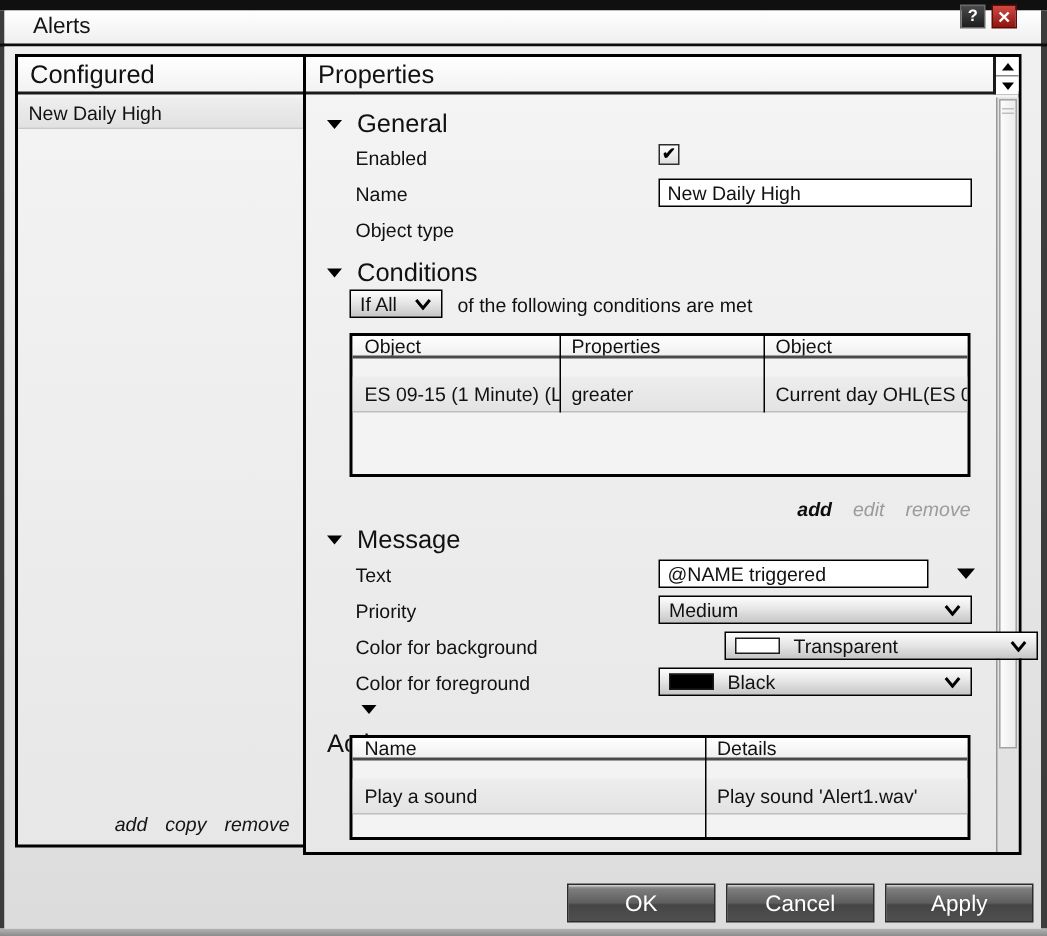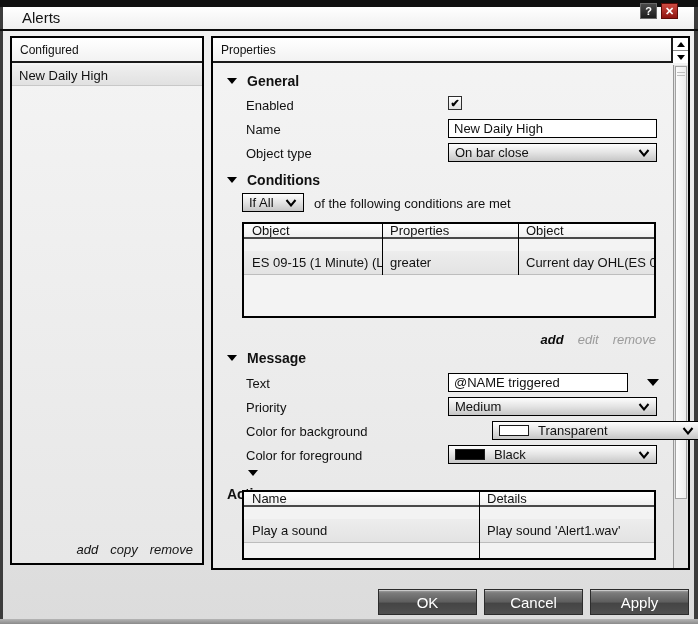--- a/index.html
+++ b/index.html
@@ -24,48 +24,48 @@
 
   .content-bg { top:31px; left:3px; right:4px; bottom:5px; background:linear-gradient(180deg,#f0f0f0,#dcdcdc); }
 
   
   .lbl { font-size:13px; color:#111; white-space:nowrap; }
 
   
   .panel { border:2px solid #000; background:linear-gradient(180deg,#f4f4f4,#e7e7e7); }
   .panel-header { position:absolute; top:0; left:0; right:0; height:25px;
                   background:linear-gradient(180deg,#ffffff,#f2f2f2); border-bottom:2px solid #1a1a1a;
-                  display:flex; align-items:center; padding-left:8px; font-size:12px; color:#111; }
+                  display:flex; align-items:center; padding-left:8px; font-size:17px; color:#111; }
 
   
   .left-panel { left:10px; top:36px; width:194px; height:529px; }
   .list-item { position:absolute; top:27px; left:0; right:0; height:21px;
                background:linear-gradient(180deg,#efefef,#e1e1e1); border-bottom:1px solid #c8c8c8;
                display:flex; align-items:center; padding-left:7px; font-size:13px; color:#111; }
   .left-links { position:absolute; right:9px; bottom:6px; display:flex; gap:12px;
                 font-size:13px; font-style:italic; color:#141414; }
 
   
-  .props-panel { left:211px; top:36px; width:479px; height:534px; }
+  .props-panel { left:202px; top:36px; width:479px; height:534px; }
   .spinbox { position:absolute; top:0; right:0; width:17px; height:25px; border-left:2px solid #1a1a1a;
              display:flex; flex-direction:column; background:#fff; }
   .spin-cell { flex:1; display:flex; align-items:center; justify-content:center; }
   .spin-cell:first-child { border-bottom:1px solid #888; }
   .tri-up { width:0; height:0; border-left:4px solid transparent; border-right:4px solid transparent; border-bottom:5px solid #000; }
   .tri-down { width:0; height:0; border-left:4px solid transparent; border-right:4px solid transparent; border-top:5px solid #000; }
 
   .scrollbar { position:absolute; top:27px; right:0; bottom:0; width:15px; background:#e2e2e2; border-left:1px solid #979797; }
   .scroll-thumb { position:absolute; top:1px; left:1px; width:12px; height:433px;
                   background:linear-gradient(90deg,#fcfcfc,#ececec); border:1px solid #a3a3a3; }
   .thumb-grip { position:absolute; top:5px; left:1px; width:8px; height:4px;
                 border-top:1px solid #bfbfbf; border-bottom:1px solid #bfbfbf; }
 
   .section-header { display:flex; align-items:center; gap:10px; }
   .sec-arrow { width:0; height:0; border-left:5px solid transparent; border-right:5px solid transparent; border-top:6px solid #000; }
-  .section-header span { font-size:14px; font-weight:bold; color:#111; }
+  .section-header span { font-size:17px; font-weight:normal; color:#111; }
 
   .tinput { border:1px solid #000; background:#fff; display:flex; align-items:center;
             padding:0 5px; font-size:13px; color:#111; white-space:nowrap; overflow:hidden; }
   .dropdown { border:1px solid #000; background:linear-gradient(180deg,#fdfdfd 0%,#e4e4e4 50%,#c6c6c6 100%);
               display:flex; align-items:center; padding:0 6px; font-size:13px; color:#111; white-space:nowrap; }
   .dd-chevron { position:absolute; right:6px; top:50%; transform:translateY(-50%); }
   .checkbox { width:14px; height:14px; border:1px solid #2e2e2e; background:linear-gradient(180deg,#ffffff,#dfdfdf);
               display:flex; align-items:center; justify-content:center; font-size:11px; font-weight:bold; color:#000; line-height:1; }
   .swatch { width:30px; height:11px; border:1px solid #1a1a1a; margin-right:9px; flex:0 0 auto; }
 
@@ -148,26 +148,20 @@
     </div>
     <div class="abs lbl" style="left:33px; top:60px;">Enabled</div>
     <div class="abs checkbox" style="left:235px; top:58px;">
       <span>✔</span>
     </div>
     <div class="abs lbl" style="left:33px; top:84px;">Name</div>
     <div class="abs tinput" style="left:235px; top:81px; width:209px; height:19px;">
       <span>New Daily High</span>
     </div>
     <div class="abs lbl" style="left:33px; top:108px;">Object type</div>
-    <div class="abs dropdown" style="left:235px; top:105px; width:209px; height:19px;">
-      <span>On bar close</span>
-      <svg class="dd-chevron" width="12" height="8" viewBox="0 0 12 8">
-          <path d="M1.5 1 L6 6.5 L10.5 1" fill="none" stroke="#000" stroke-width="2"></path>
-        </svg>
-    </div>
 
     <div class="abs section-header" style="left:14px; top:134px;">
       <div class="sec-arrow"></div>
       <span>Conditions</span>
     </div>
     <div class="abs dropdown" style="left:29px; top:155px; width:62px; height:19px;">
       <span>If All</span>
       <svg class="dd-chevron" width="12" height="8" viewBox="0 0 12 8">
           <path d="M1.5 1 L6 6.5 L10.5 1" fill="none" stroke="#000" stroke-width="2"></path>
         </svg>

